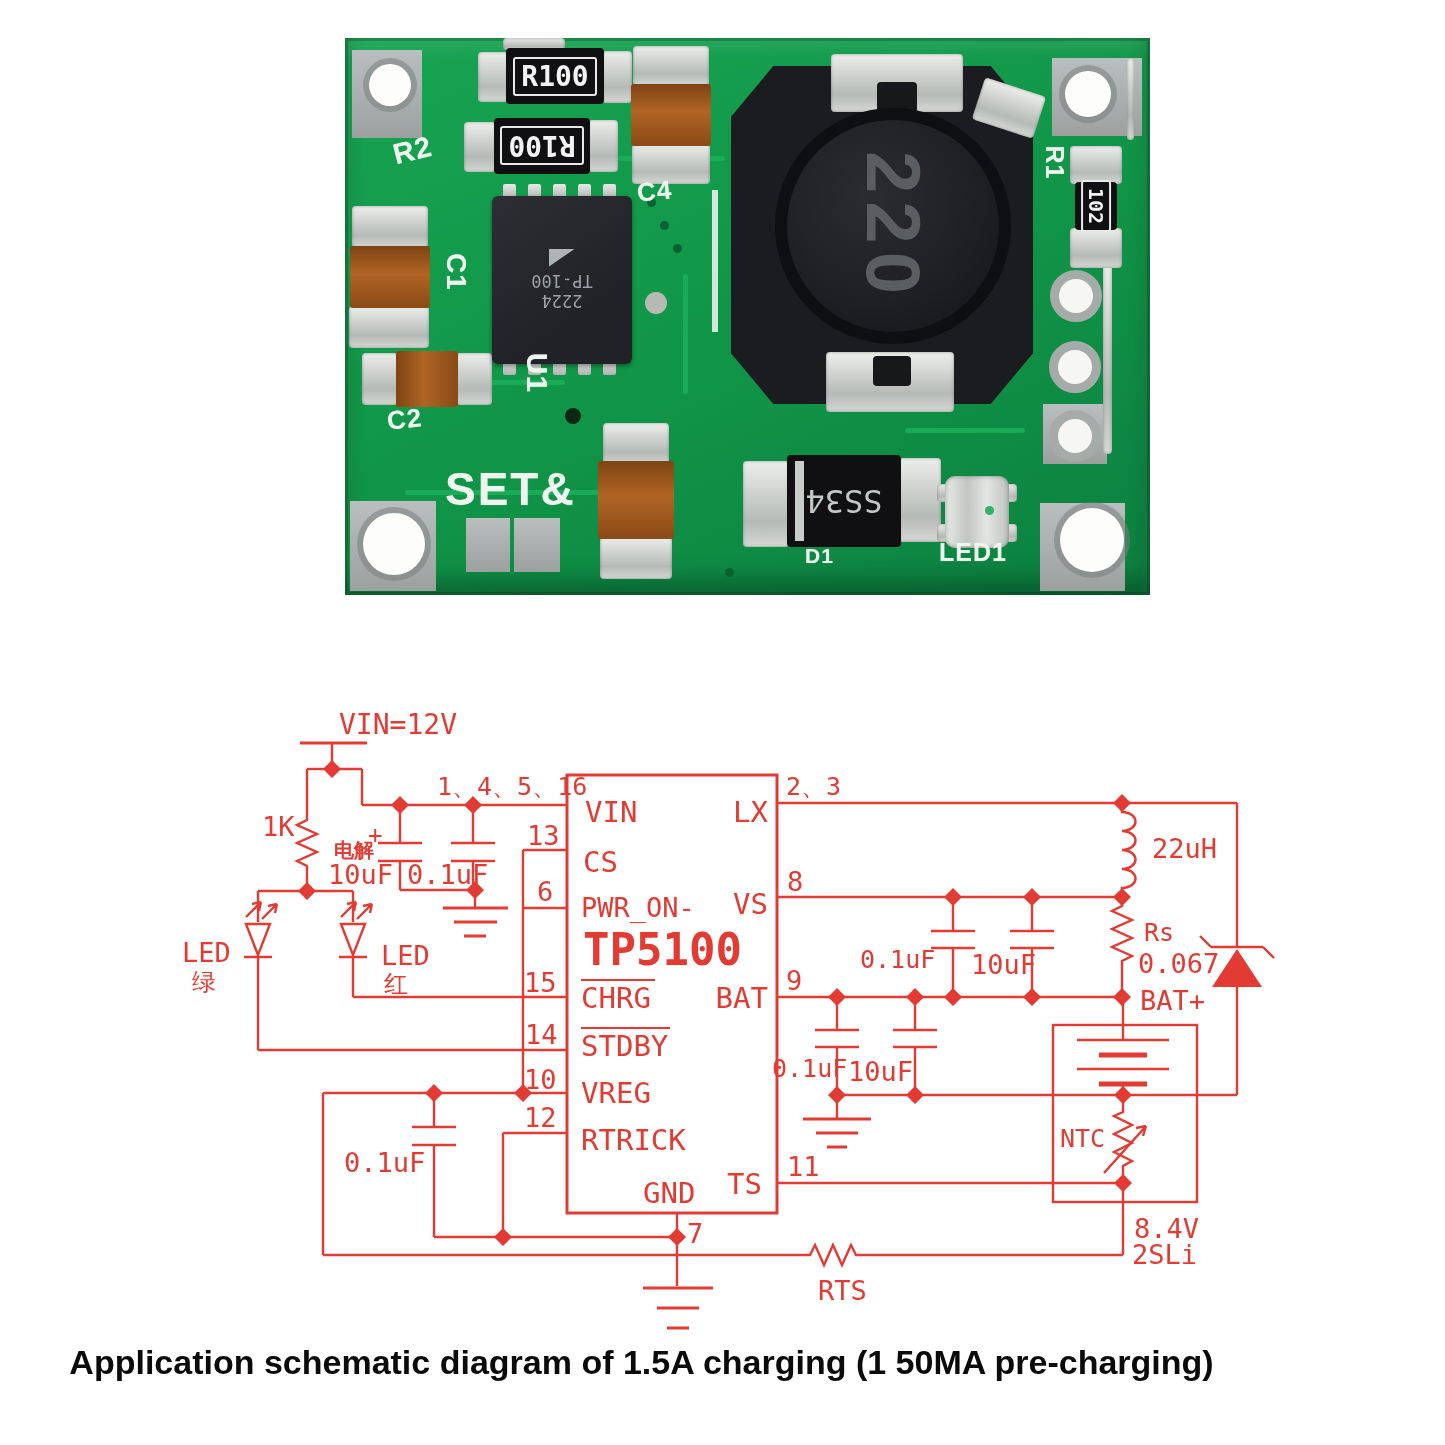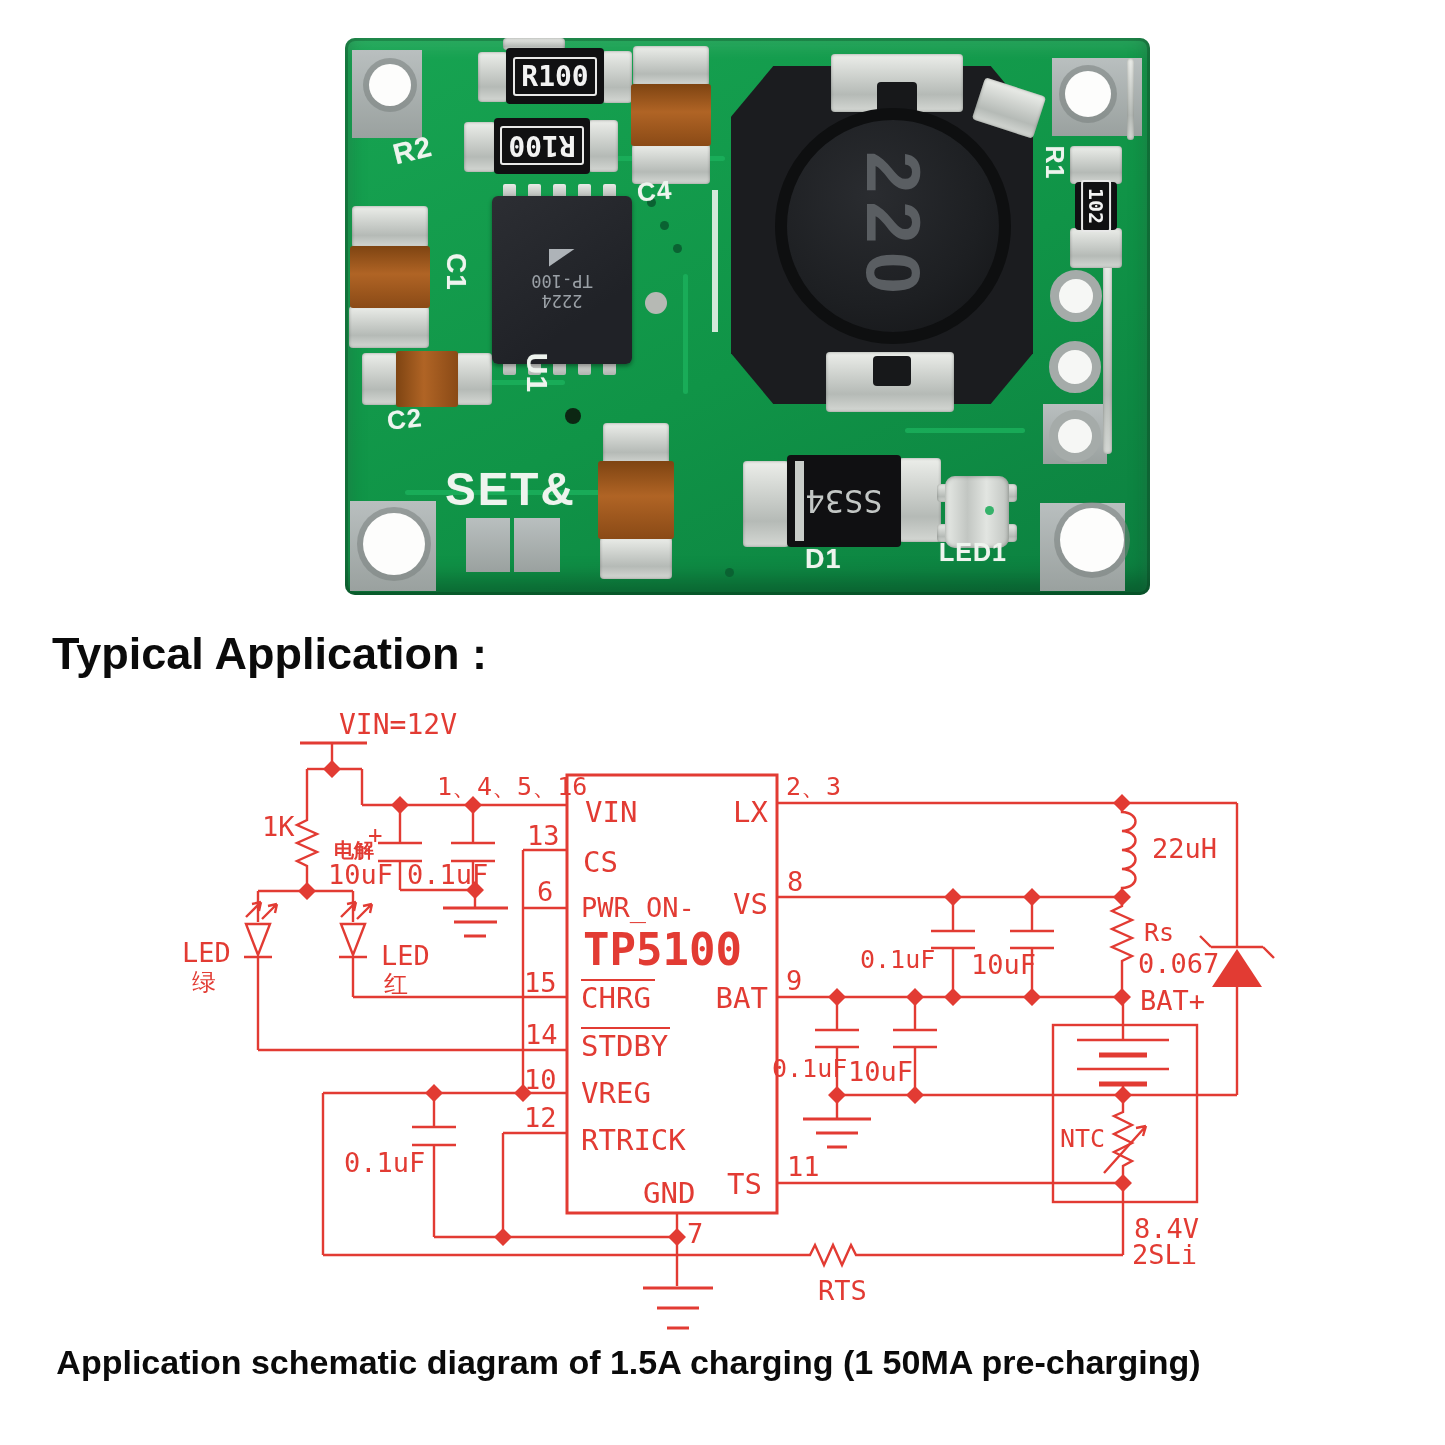--- a/index.html
+++ b/index.html
@@ -1,20 +1,20 @@
 <!DOCTYPE html>
 <html><head>
 <meta charset="utf-8">
 <style>
   html,body{margin:0;padding:0;background:#fff;}
   .canvas{position:relative;width:1445px;height:1445px;background:#ffffff;overflow:hidden;
           font-family:"Liberation Sans","DejaVu Sans",sans-serif;}
   .abs{position:absolute;}
   
-  .pcb{position:absolute;left:345px;top:38px;width:805px;height:557px;border-radius:10px;
+  .pcb{position:absolute;left:345px;top:38px;width:805px;height:557px;border-radius:0;
        background:linear-gradient(155deg,#17a452 0%,#109447 55%,#0c8040 100%);
        box-shadow:inset 0 0 0 3px rgba(0,40,15,.25), inset 0 -16px 22px rgba(0,0,0,.28), inset 0 10px 16px rgba(255,255,255,.10);}
   .pad-gray{position:absolute;background:linear-gradient(180deg,#b9bfbf,#9aa19f);}
   .hole{position:absolute;border-radius:50%;background:#fdfdfc;box-shadow:0 0 0 6px rgba(120,128,126,.55);}
   .ringpad{position:absolute;border-radius:50%;background:#f6f7f5;border:9px solid #a5aba9;box-sizing:border-box;}
   .silver{position:absolute;background:linear-gradient(180deg,#eceeea,#b5bab6 70%,#d5d8d4);border-radius:4px;
           box-shadow:inset 0 0 3px rgba(60,65,60,.5);}
   .blackbody{position:absolute;background:#101012;border-radius:4px;display:flex;align-items:center;justify-content:center;}
   .blackbody .inner{border:2px solid #e8e8e8;border-radius:3px;padding:1px 6px;color:#f2f2f2;
           font-weight:bold;font-family:"DejaVu Sans Mono",monospace;}
@@ -32,21 +32,21 @@
   .octo{position:absolute;background:#1b1c1f;
         clip-path:polygon(14% 0,86% 0,100% 15%,100% 85%,86% 100%,14% 100%,0 85%,0 15%);}
   .coilcircle{position:absolute;border-radius:50%;background:radial-gradient(circle at 40% 35%,#2a2c30,#1d1f22 60%,#131416);
         border:12px solid #0e0f10;box-sizing:border-box;display:flex;align-items:center;justify-content:center;}
   .coiltext{transform:rotate(90deg);font-weight:bold;color:#5a5e62;letter-spacing:8px;
         font-family:"Liberation Sans",sans-serif;font-size:76px;}
   .rot90{transform:rotate(90deg);transform-origin:center;}
   .rot180{transform:rotate(180deg);transform-origin:center;}
   
   .heading{position:absolute;left:52px;top:628px;font-size:45px;font-weight:bold;color:#0b0b0b;}
-  .caption{position:absolute;left:0;top:1342px;width:1257px;text-align:center;font-weight:bold;
+  .caption{position:absolute;left:13px;top:1342px;width:1257px;text-align:center;font-weight:bold;
            color:#0b0b0b;font-size:34px;line-height:1.22;}
   
   svg text{font-family:"DejaVu Sans Mono","DejaVu Sans",monospace;fill:#e23b33;}
 </style>
 </head>
 <body>
 
 <div class="canvas">
 
   <div class="pcb">
@@ -154,38 +154,37 @@
     <div class="silver" style="left:258px;top:385px;width:66px;height:42px;"></div>
     <div class="silver" style="left:255px;top:499px;width:72px;height:42px;"></div>
     <div class="brown" style="left:253px;top:423px;width:76px;height:78px;"></div>
 
     <div class="silver" style="left:398px;top:423px;width:46px;height:86px;"></div>
     <div class="silver" style="left:554px;top:420px;width:42px;height:84px;"></div>
     <div class="blackbody rot180" style="left:442px;top:417px;width:114px;height:92px;">
       <span style="font-size:32px;color:#c3c7c5;font-family:'DejaVu Sans Mono',monospace;">SS34</span>
       <span style="position:absolute;right:8px;top:6px;width:9px;height:80px;background:#c9cdc9;"></span>
     </div>
-    <div class="silk" style="left:460px;top:506px;font-size:27px;">D1</div>
+    <div class="silk" style="left:460px;top:506px;font-size:21px;">D1</div>
 
     <div class="silver" style="left:592px;top:446px;width:12px;height:18px;"></div>
     <div class="silver" style="left:592px;top:486px;width:12px;height:18px;"></div>
     <div class="silver" style="left:660px;top:446px;width:12px;height:18px;"></div>
     <div class="silver" style="left:660px;top:486px;width:12px;height:18px;"></div>
     <div class="abs" style="left:600px;top:438px;width:64px;height:72px;border-radius:10px;
          background:linear-gradient(90deg,#e7eae6,#c2c6c2 35%,#e2e5e1 65%,#bfc3bf);box-shadow:inset 0 0 4px rgba(70,75,70,.6);">
       <span style="position:absolute;left:40px;top:30px;width:9px;height:9px;border-radius:50%;background:#35b26a;"></span>
     </div>
     <div class="silk" style="left:594px;top:500px;font-size:25px;">LED1</div>
 
     <div class="silk" style="left:100px;top:424px;font-size:46px;letter-spacing:2px;">SET&amp;</div>
     <div class="pad-gray" style="left:121px;top:480px;width:44px;height:54px;"></div>
     <div class="pad-gray" style="left:169px;top:480px;width:46px;height:54px;"></div>
   </div>
 
-  <div class="heading">Typical Application :</div>
 
   <svg class="abs" style="left:0;top:0;" width="1445" height="1445" viewBox="0 0 1445 1445">
     <g stroke="#e23b33" stroke-width="2.4" fill="none">
 
       <path d="M300,743 L367,743" stroke-width="3.2"></path>
       <path d="M332,743 L332,769 M332,769 L362,769 M362,769 L362,805 M362,805 L567,805"></path>
 
       <path d="M332,769 L307,769"></path>
       <polyline points="307,769 307,820 297,825 317,834 297,843 317,852 297,861 307,866 307,891"></polyline>
       <path d="M258,891 L353,891"></path>

